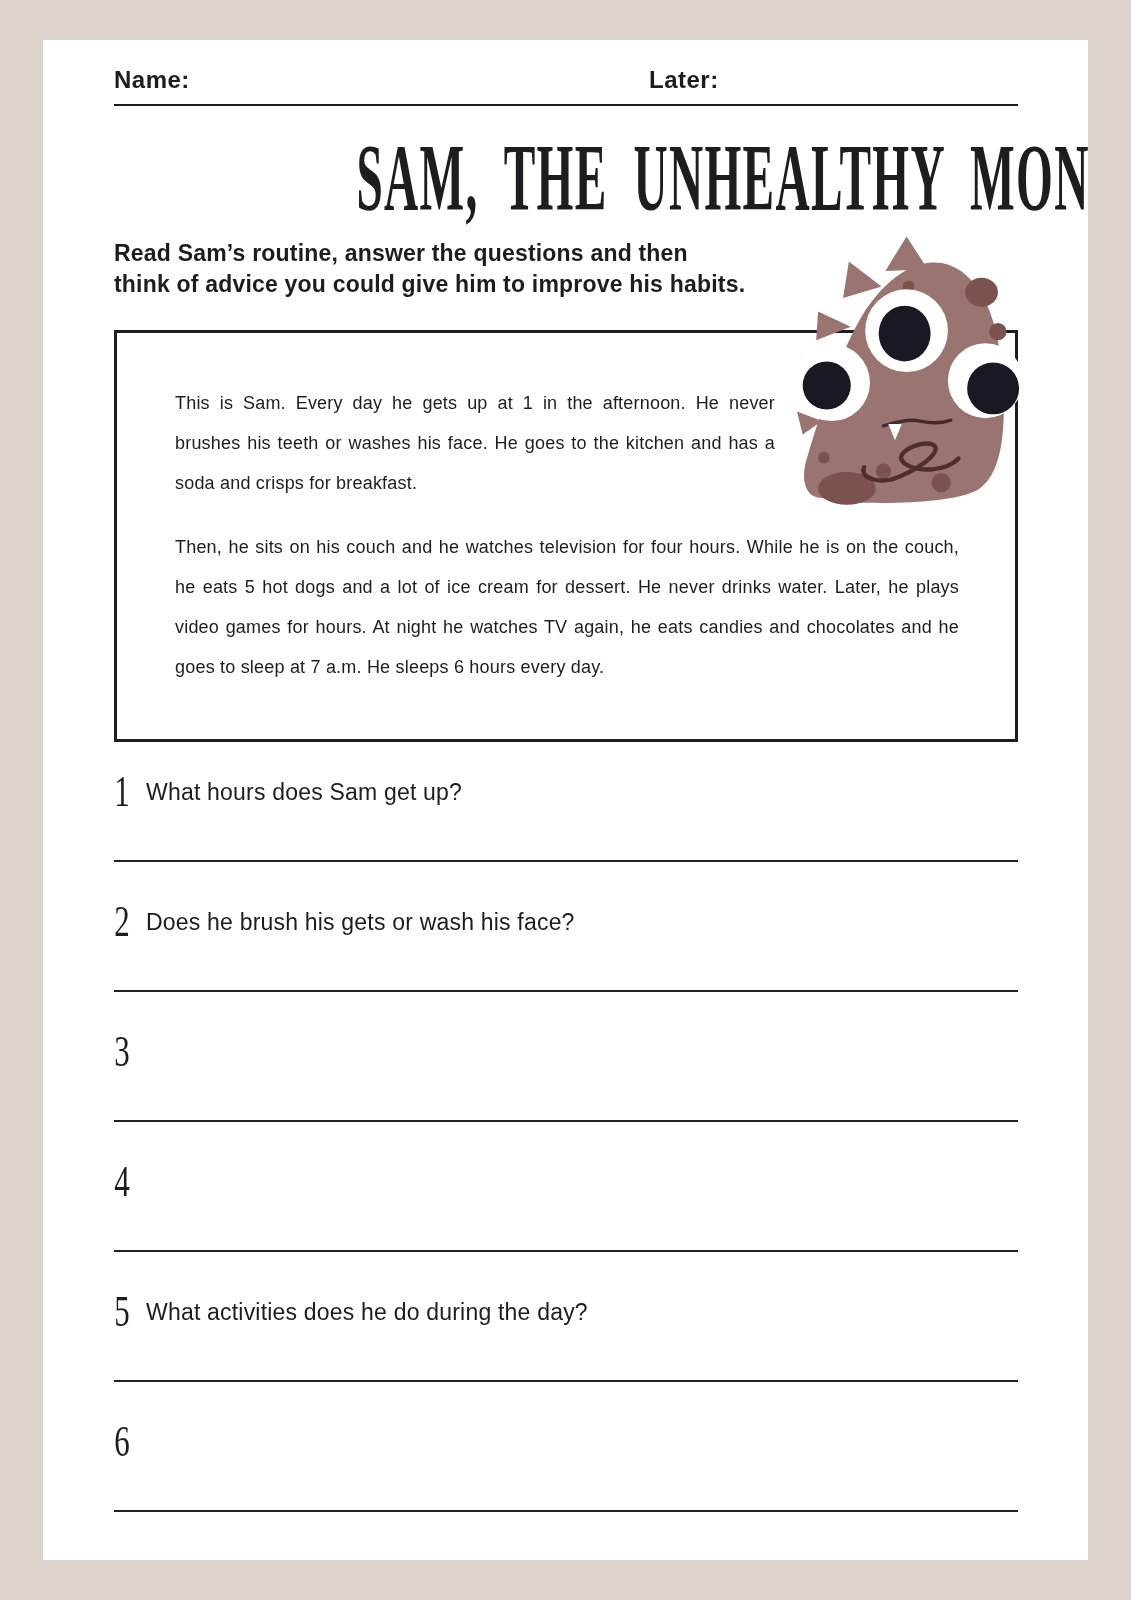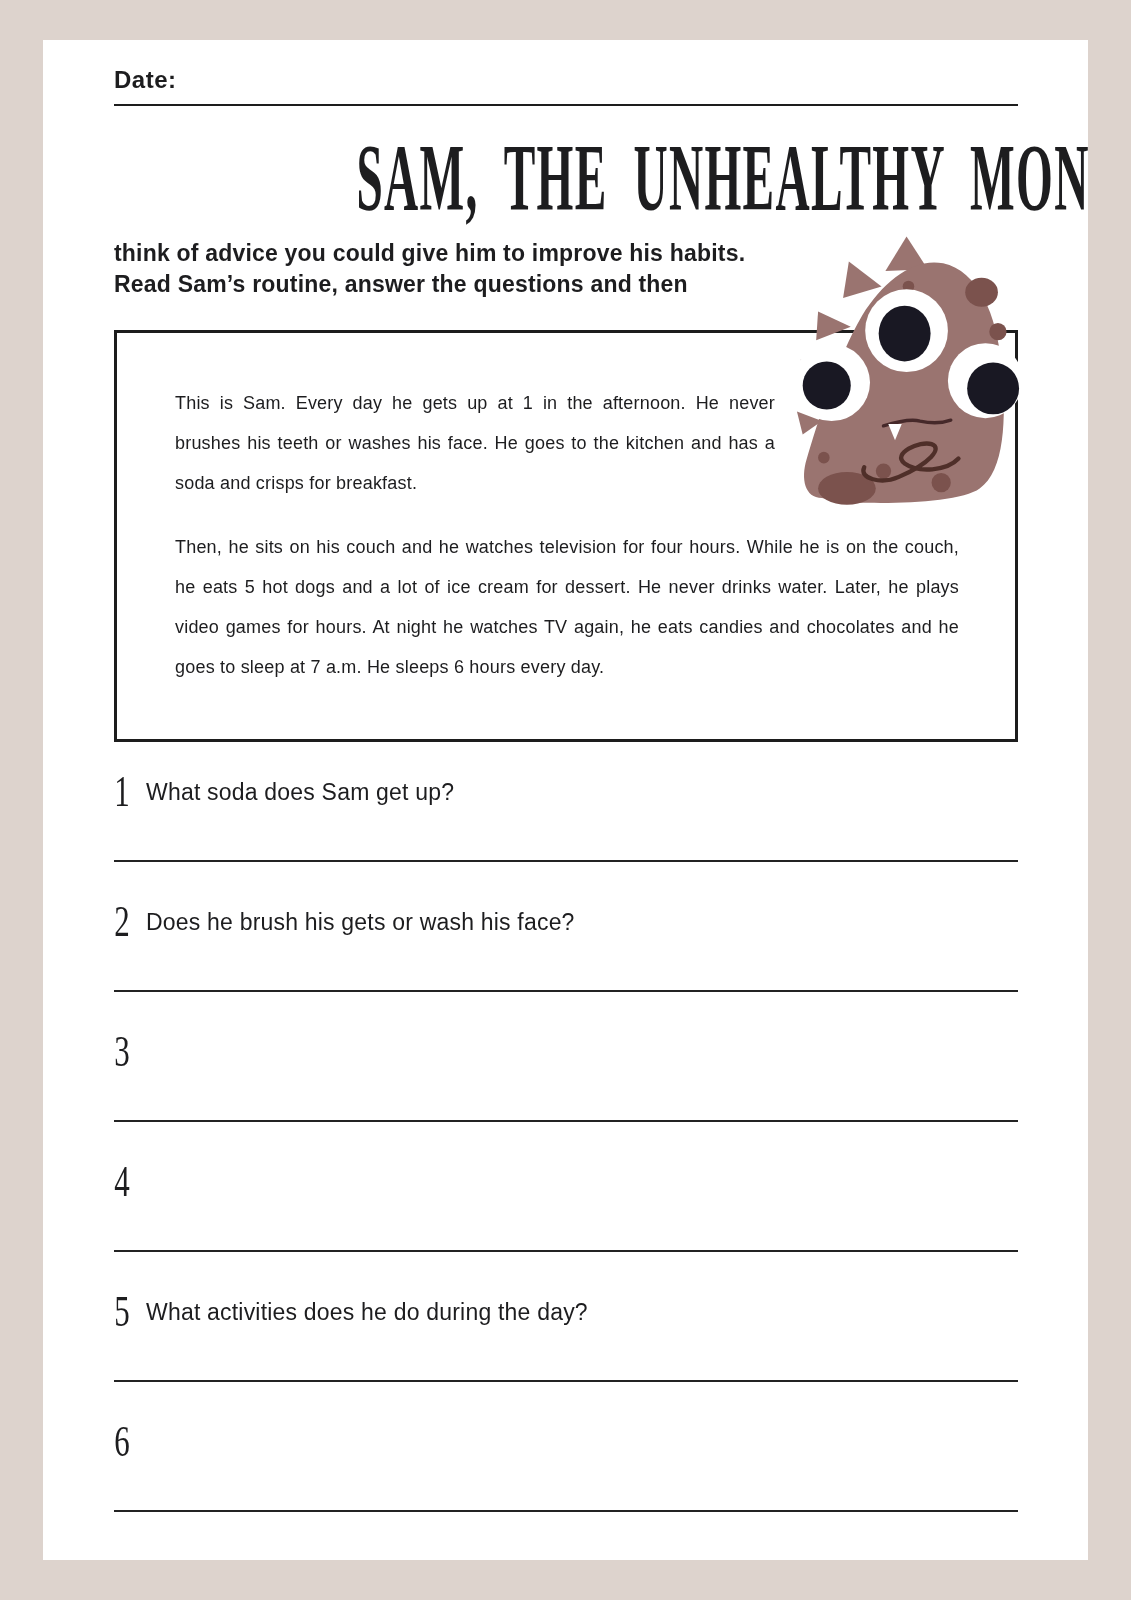--- a/index.html
+++ b/index.html
@@ -110,30 +110,31 @@
     height:0;
   }
 </style>
 </head>
 <body>
 
 <div class="frame">
   <div class="page">
 
     <div class="header-row">
-      <span>Date:</span>
+      <span class="header-name">Name:</span>
+      <span>Later:</span>
     </div>
 
     <div class="title-wrap">
       <span class="title">SAM, THE UNHEALTHY MONSTER</span>
     </div>
 
     <div class="instructions">
+      <div>Read Sam’s routine, answer the questions and then</div>
       <div>think of advice you could give him to improve his habits.</div>
-      <div>Read Sam’s routine, answer the questions and then</div>
     </div>
 
     <div class="passage-box">
       <p class="p1">This is Sam. Every day he gets up at 1 in the afternoon. He never brushes his teeth or washes his face. He goes to the kitchen and has a soda and crisps for breakfast.</p>
       <p class="p2">Then, he sits on his couch and he watches television for four hours. While he is on the couch, he eats 5 hot dogs and a lot of ice cream for dessert. He never drinks water. Later, he plays video games for hours. At night he watches TV again, he eats candies and chocolates and he goes to sleep at 7 a.m. He sleeps 6 hours every day.</p>
 
       <svg class="monster" viewBox="0 0 235 288">
 
         <g fill="#9a7470">
           <path d="M116 2 L138 36 L94 38 Z"></path>
@@ -170,21 +171,21 @@
 
         <path d="M72 242 C66 254 90 260 108 252 C140 238 154 222 142 218 C130 214 100 228 114 238 C128 248 158 246 170 233" fill="none" stroke-width="4.5" stroke-linecap="round" stroke="#4f2f29"></path>
       </svg>
     </div>
 
     <div class="questions">
 
       <div class="question first">
         <div class="qrow">
           <span class="qnum">1</span>
-          <span class="qtext">What soda does Sam get up?</span>
+          <span class="qtext">What hours does Sam get up?</span>
         </div>
         <div class="answer-line"></div>
       </div>
 
       <div class="question">
         <div class="qrow">
           <span class="qnum">2</span>
           <span class="qtext">Does he brush his gets or wash his face?</span>
         </div>
         <div class="answer-line"></div>

